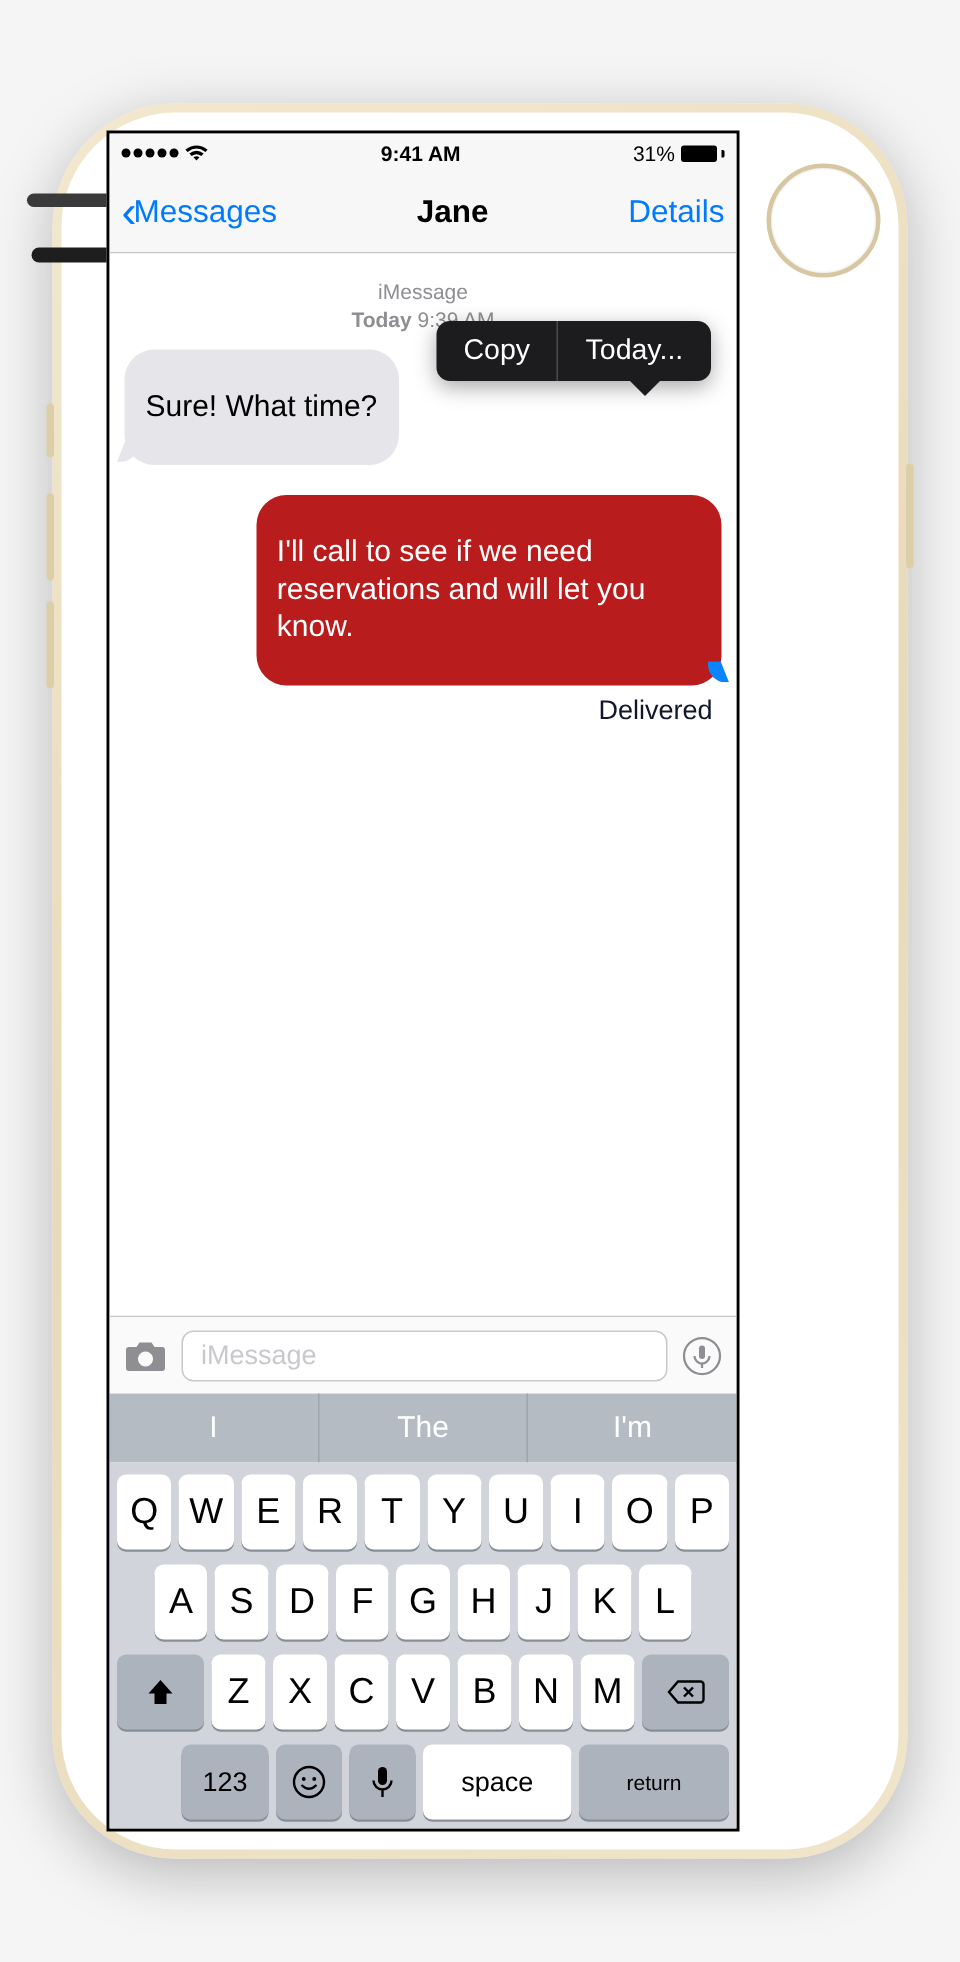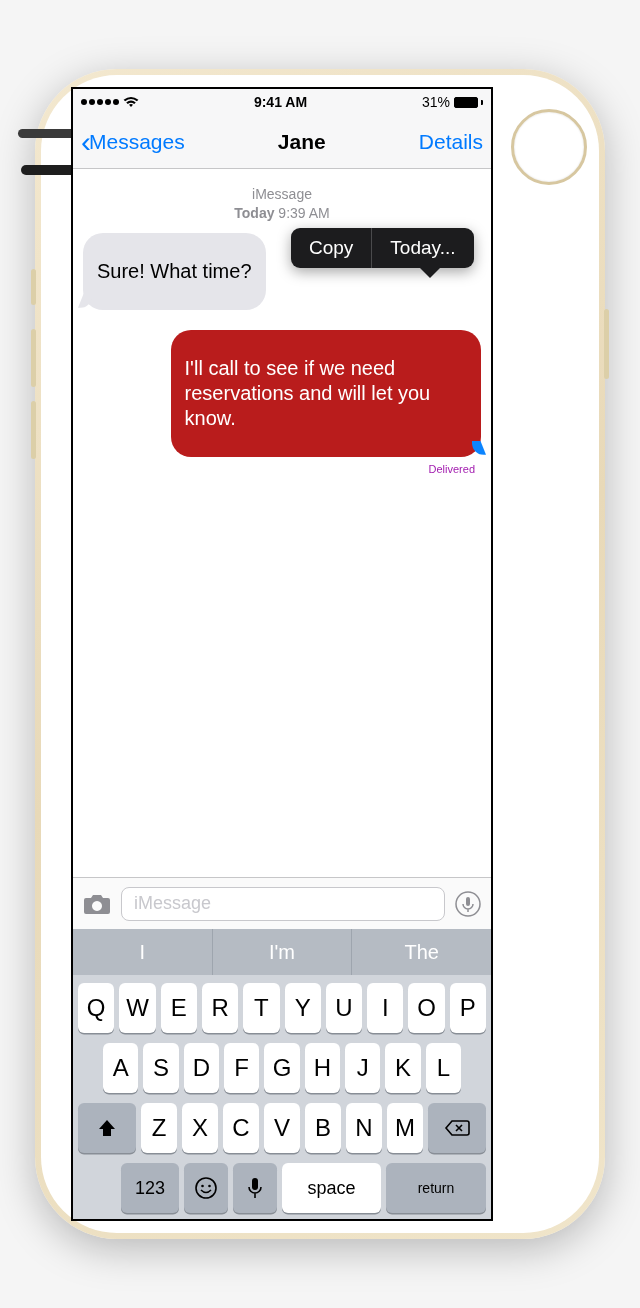--- a/index.html
+++ b/index.html
@@ -196,29 +196,29 @@
       content: "";
       position: absolute;
       right: -5px; bottom: 2px;
       width: 14px; height: 14px;
       background: #0b84ff;
       border-bottom-left-radius: 12px;
       clip-path: polygon(0 0, 60% 0, 100% 100%, 0 100%);
     }
     .delivered {
       text-align: right;
-      font-size: 11px;
-      color: #a21caf;
+      font-size: 18px;
+      color: #0f172a;
       margin: 2px 6px 0 0;
     }
 
     
     .context-menu {
       position: absolute;
-      top: 59px;
+      top: 45px;
       left: 218px;
       display: flex;
       background: #1c1c1e;
       border-radius: 9px;
       color: #fff;
       font-size: 19px;
       box-shadow: 0 4px 14px rgba(0,0,0,.35);
       z-index: 5;
     }
     .context-item {
@@ -410,22 +410,22 @@
             <svg width="26" height="26" viewBox="0 0 26 26">
                 <circle cx="13" cy="13" r="12" fill="none" stroke="#8e8e93" stroke-width="1.5"></circle>
                 <rect x="11" y="6" width="4" height="9" rx="2" fill="#8e8e93"></rect>
                 <path d="M8 13 a5 5 0 0 0 10 0 M13 18 v3" stroke="#8e8e93" stroke-width="1.5" fill="none"></path>
               </svg>
           </div>
         </div>
 
         <div class="predictive">
           <div class="pred-item">I</div>
+          <div class="pred-item">The</div>
           <div class="pred-item">I'm</div>
-          <div class="pred-item">The</div>
         </div>
 
         <div class="keyboard">
           <div class="krow">
             <div class="key">Q</div>
             <div class="key">W</div>
             <div class="key">E</div>
             <div class="key">R</div>
             <div class="key">T</div>
             <div class="key">Y</div>

